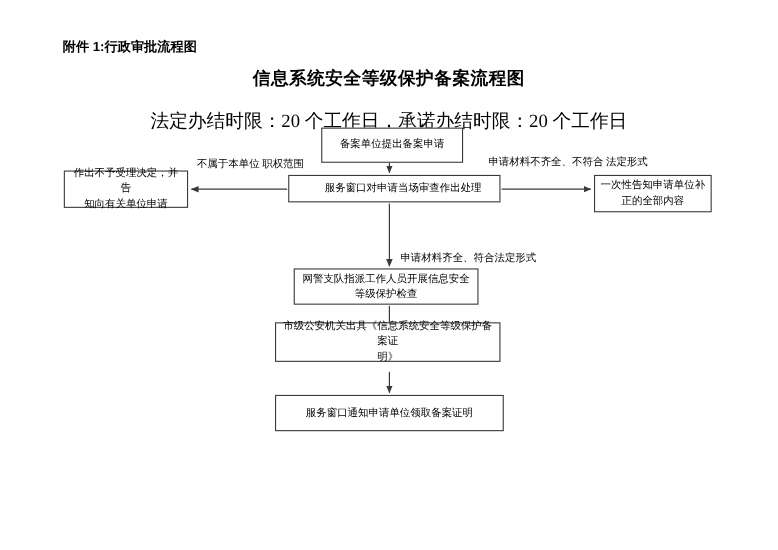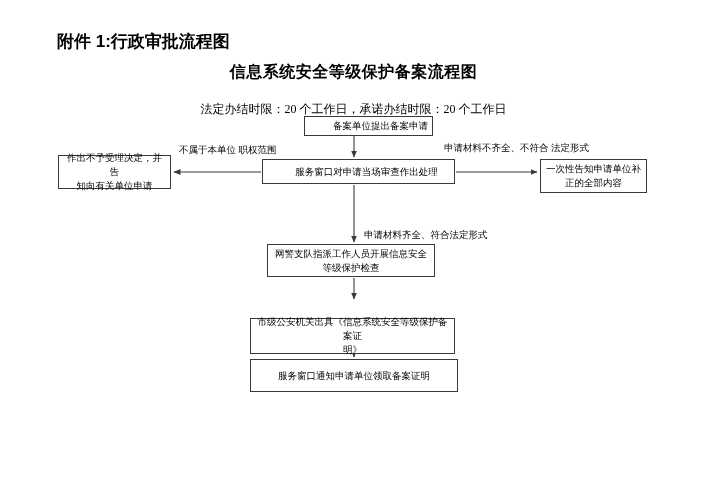--- a/index.html
+++ b/index.html
@@ -23,21 +23,21 @@
     height: 500px;
   }
 
   
   .attach-note {
     position: absolute;
     left: 57px;
     top: 33px;
     font-family: "Liberation Sans", "DejaVu Sans", sans-serif;
     font-weight: bold;
-    font-size: 17px;
+    font-size: 12px;
     line-height: 18px;
     white-space: nowrap;
   }
 
   .doc-title {
     position: absolute;
     left: 0;
     top: 58px;
     width: 707px;
     text-align: center;
@@ -47,47 +47,47 @@
     line-height: 28px;
     letter-spacing: 0.5px;
   }
 
   .deadline-line {
     position: absolute;
     left: 0;
     top: 100px;
     width: 707px;
     text-align: center;
-    font-size: 12px;
+    font-size: 17px;
     line-height: 19px;
     white-space: nowrap;
   }
 
   
   .node {
     position: absolute;
     box-sizing: border-box;
     border: 1px solid #3a3a3a;
     background: #ffffff;
     display: flex;
     align-items: center;
     justify-content: center;
     text-align: center;
     font-size: 9.5px;
     line-height: 14px;
     padding: 2px 4px;
   }
   .node span { display: block; }
 
-  #node-apply     { left: 304px; top: 116px; width: 129px; height: 20px; justify-content: flex-end; }
+  #node-apply     { left: 292px; top: 116px; width: 129px; height: 32px; }
   #node-reject    { left: 58px;  top: 155px; width: 113px; height: 34px; }
   #node-window    { left: 262px; top: 159px; width: 193px; height: 25px; padding-left: 20px; }
   #node-notify-fix{ left: 540px; top: 159px; width: 107px; height: 34px; }
   #node-inspect   { left: 267px; top: 244px; width: 168px; height: 33px; }
-  #node-certify   { left: 250px; top: 318px; width: 205px; height: 36px; }
+  #node-certify   { left: 250px; top: 293px; width: 205px; height: 36px; }
   #node-collect   { left: 250px; top: 359px; width: 208px; height: 33px; }
 
   
   .edge-label {
     position: absolute;
     font-size: 9.5px;
     line-height: 14px;
     text-align: right;
     white-space: nowrap;
   }

